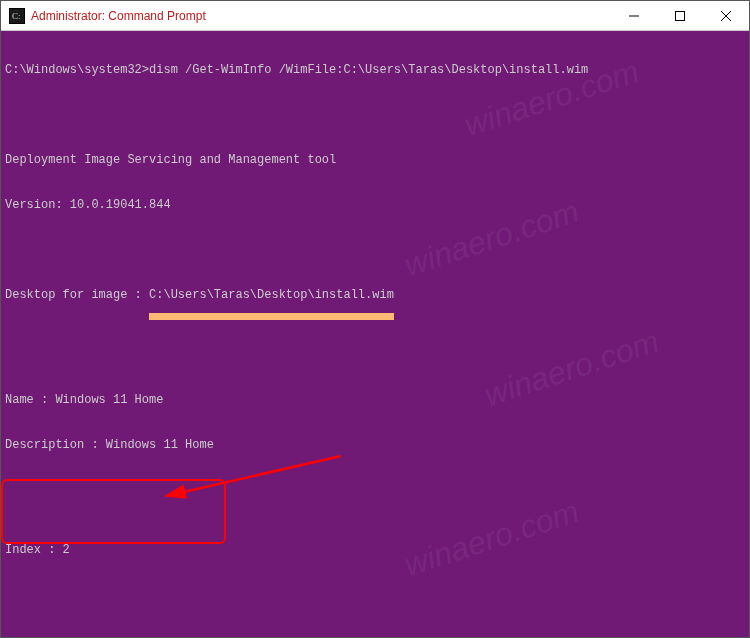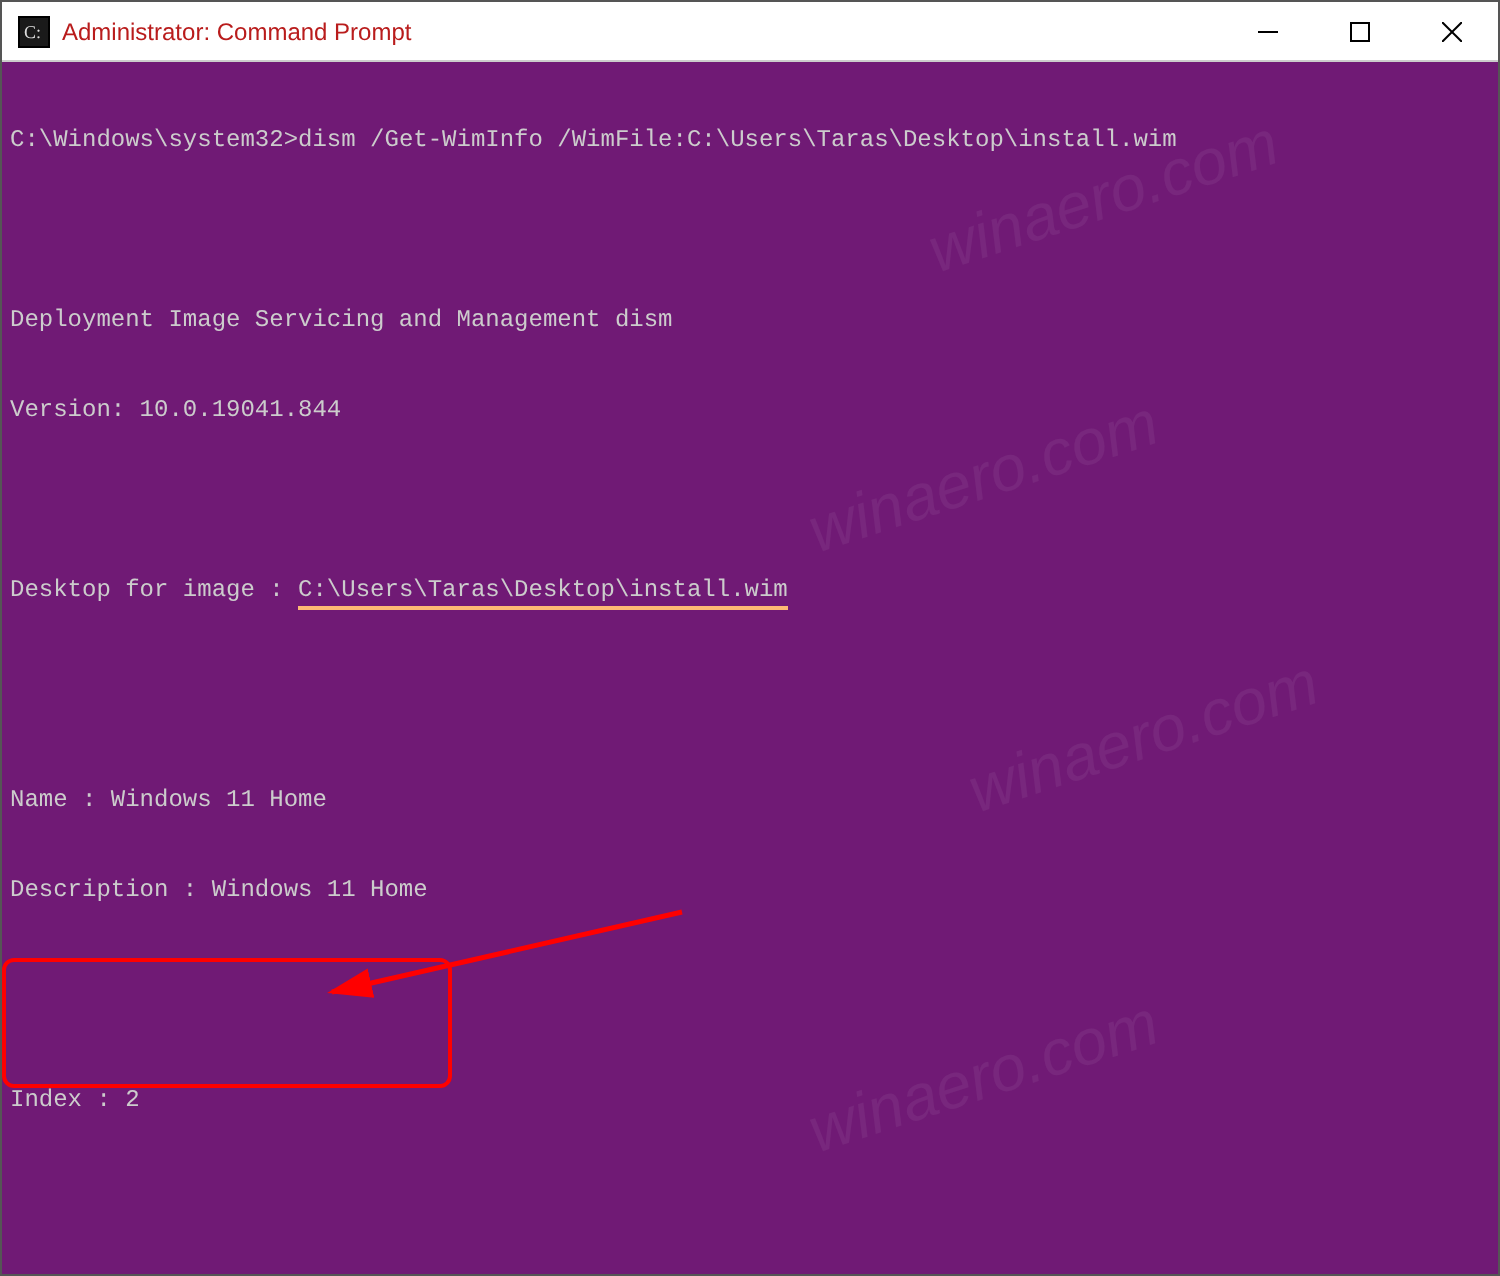--- a/index.html
+++ b/index.html
@@ -60,22 +60,22 @@
       color: #ccc;
       font-size: 12px;
       line-height: 15px;
       padding: 2px 4px;
       white-space: pre;
       overflow: hidden;
       position: relative;
     }
     .term-line { white-space: pre; }
     .underline-red {
-      border-bottom: 2px solid #fdba74;
-      padding-bottom: 1px;
+      border-bottom: 7px solid #fdba74;
+      padding-bottom: 11px;
     }
     .highlight-box {
       position: absolute;
       border: 2px solid #f00;
       border-radius: 6px;
       pointer-events: none;
     }
     .arrow-svg {
       position: absolute;
       pointer-events: none;
@@ -123,21 +123,21 @@
             <line x1="0" y1="0" x2="10" y2="10" stroke="#000" stroke-width="1"></line>
             <line x1="10" y1="0" x2="0" y2="10" stroke="#000" stroke-width="1"></line>
           </svg>
       </div>
     </div>
   </div>
 
   <div class="terminal">
     <div class="term-line"><span>C:\Windows\system32&gt;</span><span>dism /Get-WimInfo /WimFile:C:\Users\Taras\Desktop\install.wim</span></div>
     <div class="term-line"> </div>
-    <div class="term-line">Deployment Image Servicing and Management dism</div>
+    <div class="term-line">Deployment Image Servicing and Management tool</div>
     <div class="term-line">Version: 10.0.19041.844</div>
     <div class="term-line"> </div>
     <div class="term-line"><span>Desktop for image : </span><span class="underline-red">C:\Users\Taras\Desktop\install.wim</span></div>
     <div class="term-line"> </div>
 
     <div class="term-line">Name : Windows 11 Home</div>
     <div class="term-line">Description : Windows 11 Home</div>
     <div class="term-line"> </div>
 
     <div class="term-line">Index : 2</div>

